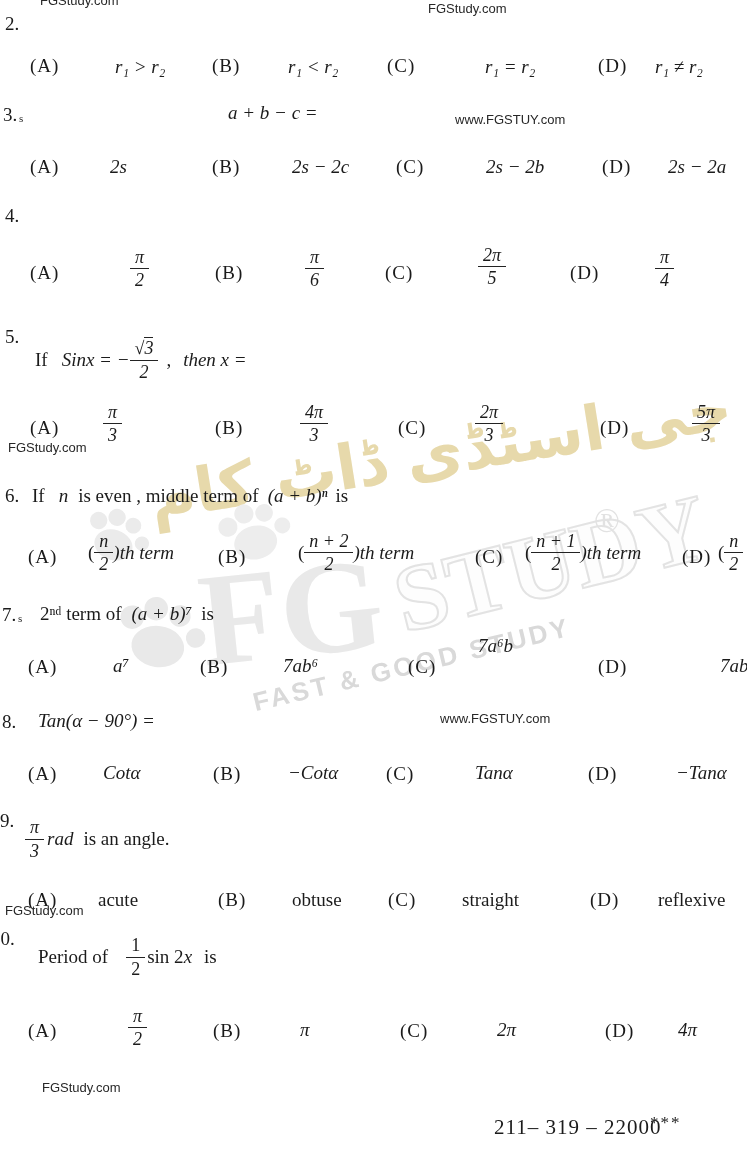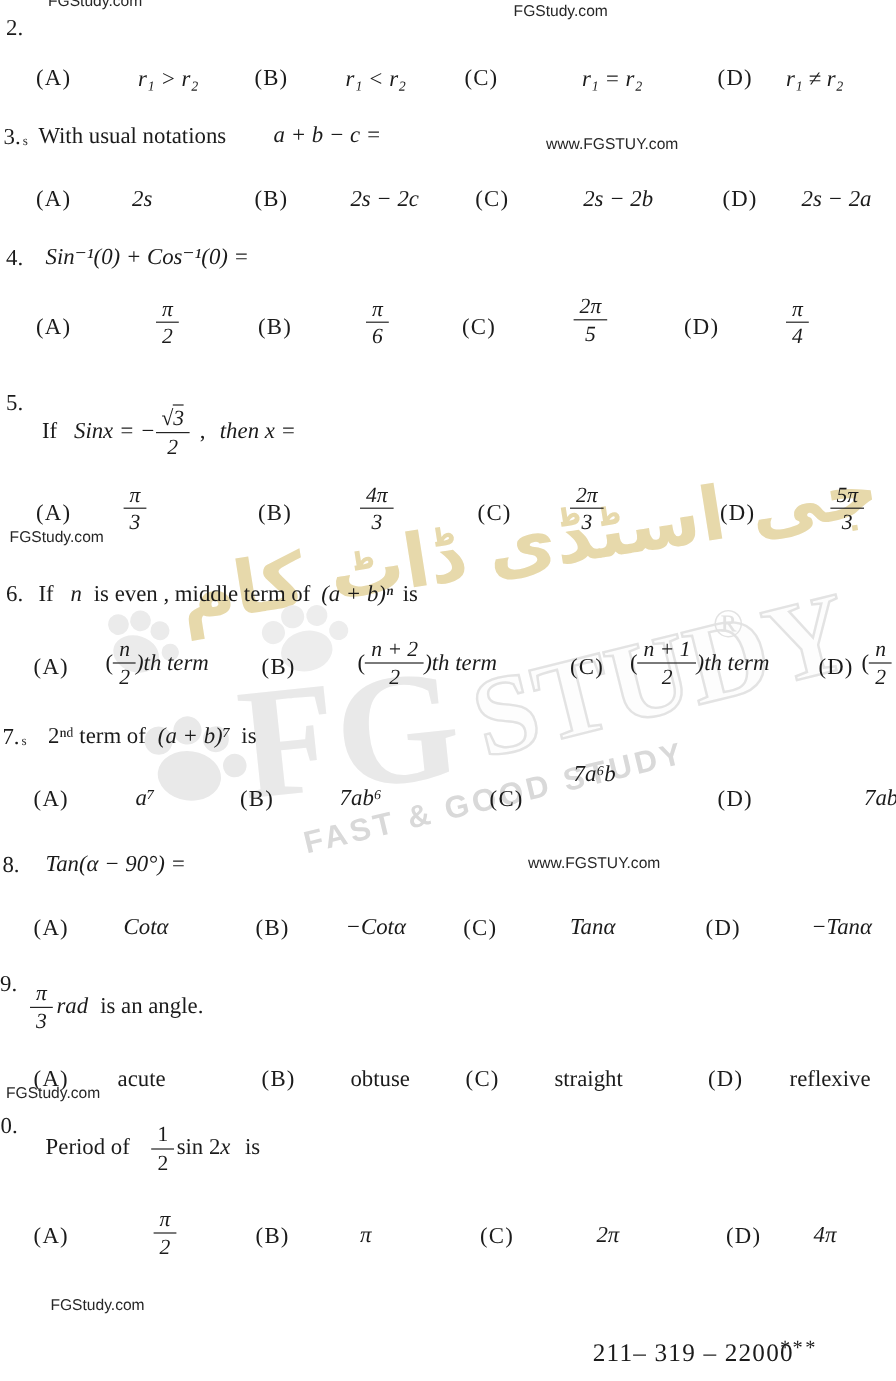--- a/index.html
+++ b/index.html
@@ -91,33 +91,31 @@
   <span class="abs val it" style="left:115px;top:56px">r₁ &gt; r₂</span>
   <span class="abs lbl" style="left:212px;top:55px">(B)</span>
   <span class="abs val it" style="left:288px;top:56px">r₁ &lt; r₂</span>
   <span class="abs lbl" style="left:387px;top:55px">(C)</span>
   <span class="abs val it" style="left:485px;top:56px">r₁ = r₂</span>
   <span class="abs lbl" style="left:598px;top:55px">(D)</span>
   <span class="abs val it" style="left:655px;top:56px">r₁ ≠ r₂</span>
 
   <span class="abs qnum" style="left:3px;top:104px">3.</span>
   <span class="abs stray" style="left:19px;top:112px">s</span>
-  <span class="abs stem" style="left:32px;top:103px">With usual notations</span>
   <span class="abs stem it" style="left:228px;top:102px">a + b − c =</span>
   <span class="abs lbl" style="left:30px;top:156px">(A)</span>
   <span class="abs val it" style="left:110px;top:156px">2s</span>
   <span class="abs lbl" style="left:212px;top:156px">(B)</span>
   <span class="abs val it" style="left:292px;top:156px">2s − 2c</span>
   <span class="abs lbl" style="left:396px;top:156px">(C)</span>
   <span class="abs val it" style="left:486px;top:156px">2s − 2b</span>
   <span class="abs lbl" style="left:602px;top:156px">(D)</span>
   <span class="abs val it" style="left:668px;top:156px">2s − 2a</span>
 
   <span class="abs qnum" style="left:5px;top:205px">4.</span>
-  <span class="abs stem it" style="left:38px;top:203px">Sin⁻¹(0) + Cos⁻¹(0) =</span>
   <span class="abs lbl" style="left:30px;top:262px">(A)</span>
   <span class="abs frac it" style="left:130px;top:247px">
       <span class="top">π</span>
       <span class="bot">2</span>
     </span>
   <span class="abs lbl" style="left:215px;top:262px">(B)</span>
   <span class="abs frac it" style="left:305px;top:247px">
       <span class="top">π</span>
       <span class="bot">6</span>
     </span>

